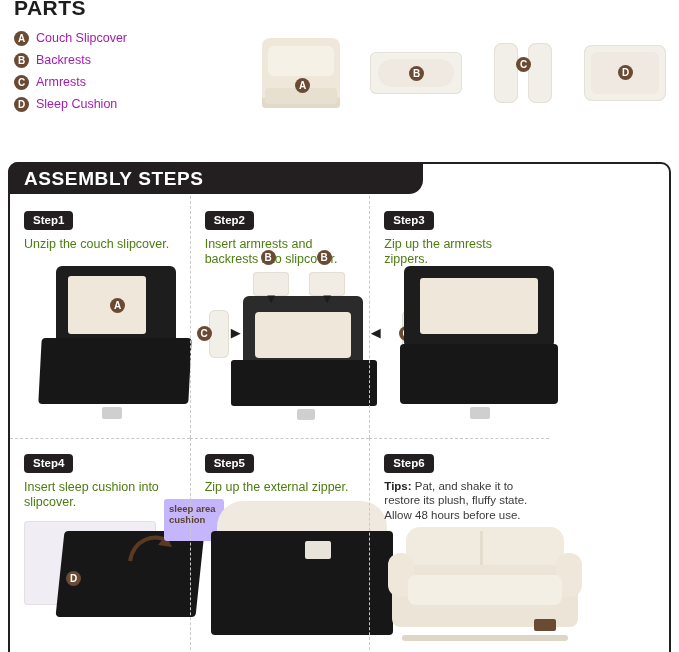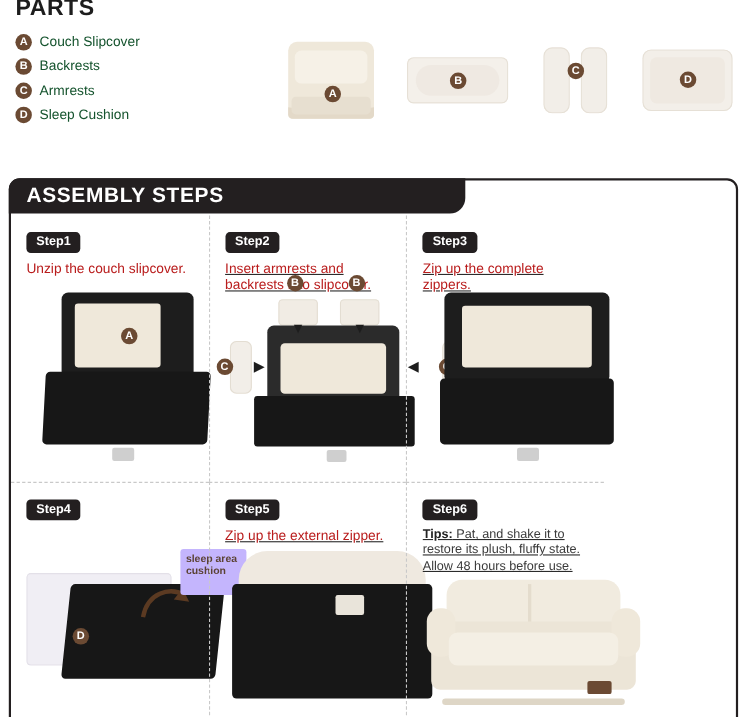--- a/index.html
+++ b/index.html
@@ -18,21 +18,21 @@
     font-size:21px;font-weight:bold;letter-spacing:.5px;color:#1d1d1d;
   }
   .parts-list{position:absolute;left:14px;top:27px;width:250px;}
   .part-row{display:flex;align-items:center;height:22px;}
   .badge{
     width:15px;height:15px;border-radius:50%;
     background:#6b4a33;color:#fff;font-size:10px;font-weight:bold;
     display:flex;align-items:center;justify-content:center;
     margin-right:7px;flex:0 0 auto;
   }
-  .part-label{font-size:12.5px;color:#14532d;}
+  .part-label{font-size:12.5px;color:#a21caf;}
 
   .parts-images{
     position:absolute;left:262px;top:28px;width:404px;height:90px;
     display:flex;align-items:center;justify-content:space-between;
   }
   .pimg{position:relative;}
   .pimg .badge{position:absolute;}
 
   
   .sofa-cover{
@@ -88,29 +88,29 @@
   .assembly-header span{
     color:#fff;font-size:19px;font-weight:bold;letter-spacing:.6px;
     position:absolute;left:16px;top:6px;
   }
 
   .grid{
     position:absolute;left:0;top:32px;width:539px;height:484px;
     display:grid;grid-template-columns:1fr 1fr 1fr;grid-template-rows:1fr 1fr;
   }
   .cell{position:relative;padding:14px 12px 8px 14px;box-sizing:border-box;}
-  .vline{border-left:1px dashed #c9c9c9;text-decoration:underline;}
+  .vline{border-left:1px dashed #c9c9c9;}
   .hline{border-top:1px dashed #c9c9c9;}
 
   .step-tag{
     display:inline-block;background:#231f20;color:#fff;
     font-size:11.5px;font-weight:bold;padding:3px 9px 4px;border-radius:4px;
   }
   .step-text{
-    margin-top:7px;font-size:12.5px;line-height:1.22;color:#b91c1c;max-width:205px;
+    margin-top:7px;font-size:12.5px;line-height:1.22;color:#4d7c0f;max-width:205px;
   }
   .step-text.bold{font-weight:bold;}
   .tips{
     margin-top:6px;font-size:11.5px;line-height:1.25;color:#3a3a3a;max-width:196px;
   }
   .tips b{color:#232323;}
 
   .art{position:absolute;}
 
   
@@ -335,31 +335,32 @@
           <div class="arrow" style="left:162px;top:52px;">◀</div>
           <div class="badge" style="left:52px;top:-24px;">B</div>
           <div class="badge" style="left:108px;top:-24px;">B</div>
           <div class="badge" style="left:-12px;top:52px;">C</div>
           <div class="badge" style="left:190px;top:52px;">C</div>
         </div>
       </div>
 
       <div class="cell vline">
         <div class="step-tag">Step3</div>
-        <div class="step-text">Zip up the complete zippers.</div>
+        <div class="step-text">Zip up the armrests zippers.</div>
         <div class="art s3">
           <div class="body"></div>
           <div class="inner"></div>
           <div class="skirt"></div>
           <div class="tag"></div>
         </div>
       </div>
 
       <div class="cell hline">
         <div class="step-tag">Step4</div>
+        <div class="step-text">Insert sleep cushion into slipcover.</div>
         <div class="art s4">
           <div class="pad"></div>
           <div class="dark"></div>
           <svg class="curve" viewBox="0 0 46 34">
             <path d="M2 30 C6 8 26 2 40 10" fill="none" stroke="#5b3a22" stroke-width="4"></path>
             <path d="M44 16 L38 4 L30 14 Z" fill="#5b3a22"></path>
           </svg>
           <div class="swatch">
             <span>sleep area cushion</span>
           </div>

